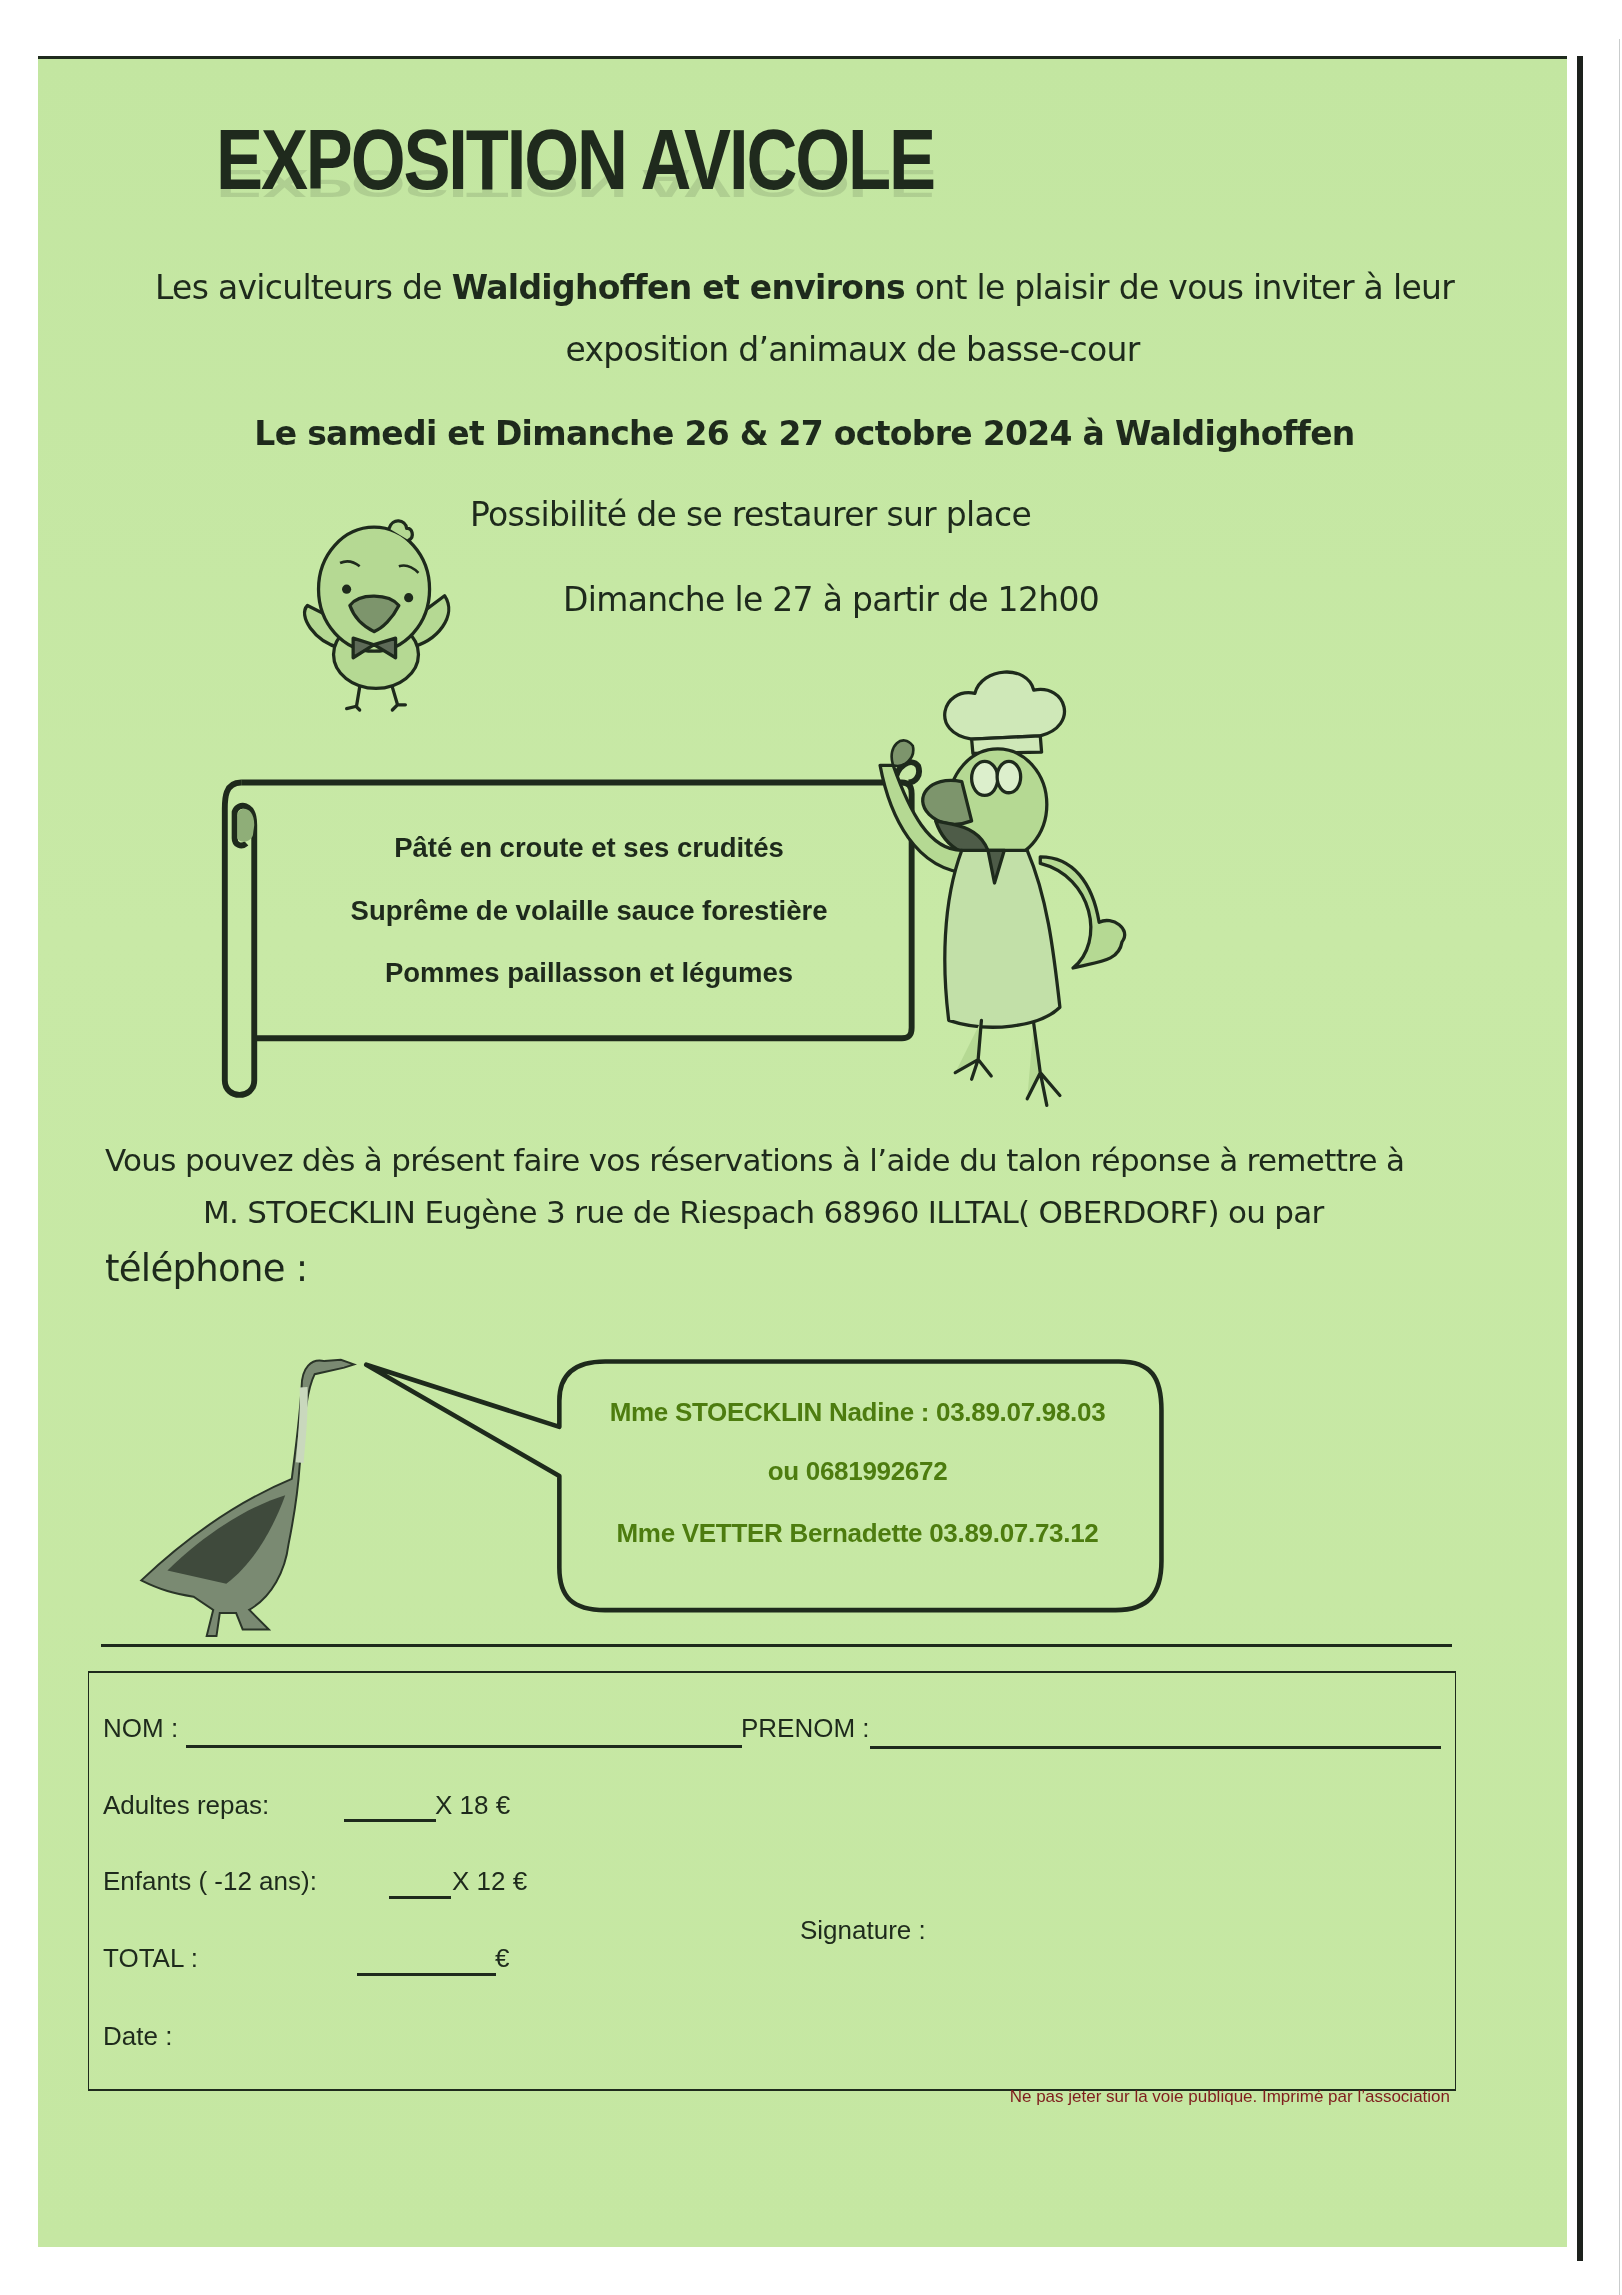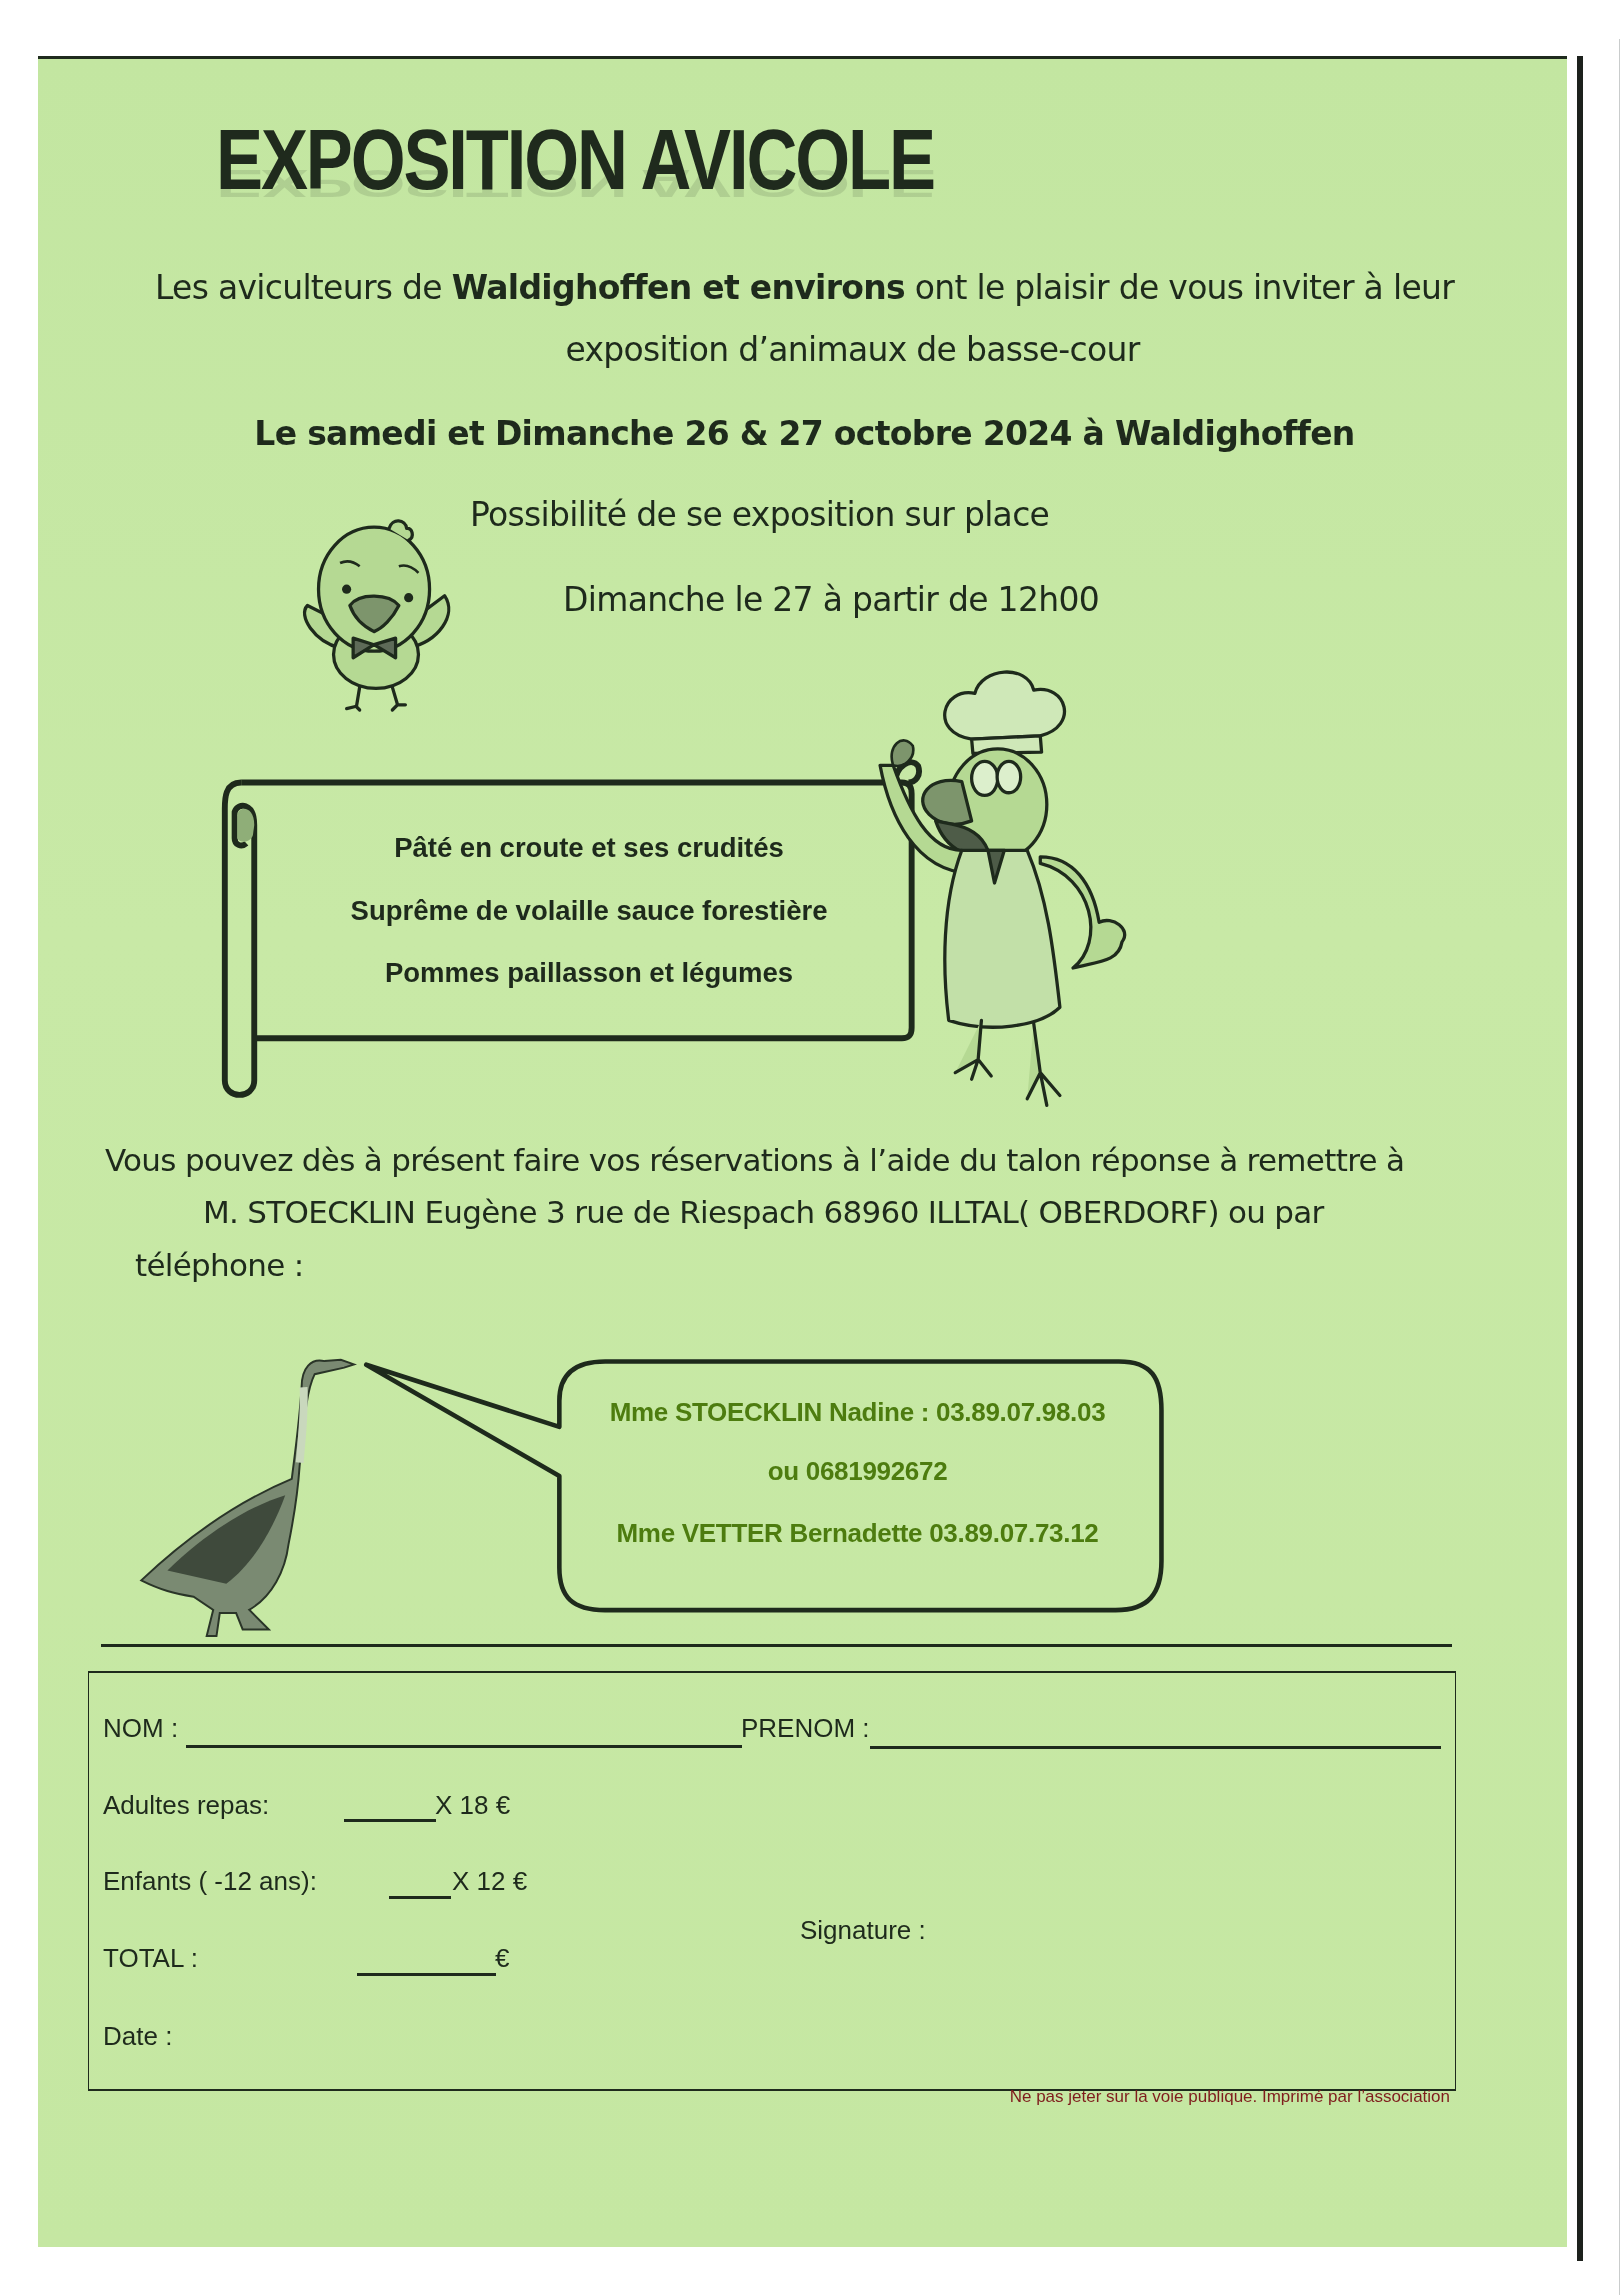--- a/index.html
+++ b/index.html
@@ -36,21 +36,21 @@
 <div class="abs title">EXPOSITION AVICOLE</div>
 <div class="abs title-reflect">EXPOSITION AVICOLE</div>
 
 <div class="abs comic center" style="left:39px; top:268px; width:1531px;">
   <span>Les aviculteurs de </span><b>Waldighoffen et environs</b><span> ont le plaisir de vous inviter à leur</span>
 </div>
 <div class="abs comic center" style="left:39px; top:330px; width:1531px;padding-left:48px;">exposition d’animaux de basse-cour</div>
 
 <div class="abs comic center" style="left:39px; top:414px; width:1531px; font-weight:bold;">Le samedi et Dimanche 26 &amp; 27 octobre 2024 à Waldighoffen</div>
 
-<div class="abs comic" style="left:470px; top:495px;">Possibilité de se exposition sur place</div>
+<div class="abs comic" style="left:470px; top:495px;">Possibilité de se restaurer sur place</div>
 <div class="abs comic" style="left:563px; top:580px;">Dimanche le 27 à partir de 12h00</div>
 
 <svg style="left:294px; top:501px;" width="164" height="209" viewBox="0 0 250 320">
   <g fill="#b5d993" stroke="#1e2a1c" stroke-width="5" stroke-linejoin="round" stroke-linecap="round">
     <path d="M20 160 C 5 175, 30 215, 70 225 L 80 190 Z"></path>
     <path d="M230 145 C 250 175, 220 215, 175 225 L 170 190 Z"></path>
     <ellipse cx="125" cy="235" rx="65" ry="52"></ellipse>
     <ellipse cx="122" cy="135" rx="85" ry="95"></ellipse>
     <path d="M145 42 C 150 25, 170 28, 172 42 C 180 40, 185 55, 175 60"></path>
     <path d="M85 160 C 100 140, 145 142, 160 160 C 150 180, 135 195, 122 200 C 108 193, 92 180, 85 160 Z" fill="#7d956c"></path>
@@ -98,21 +98,21 @@
     <path d="M320 320 C 400 340, 420 440, 370 480 C 410 470, 440 470, 445 440 C 460 420, 430 400, 410 410 C 400 350, 370 310, 320 310 Z"></path>
 
     <path d="M230 560 L 225 620 L 190 640 M 225 620 L 215 650 M 225 620 L 245 645"></path>
     <path d="M310 565 L 320 640 L 300 680 M 320 640 L 330 690 M 320 640 L 350 675"></path>
   </g>
   <path d="M95 170 C 85 140, 110 120, 125 140 C 130 160, 110 175, 95 170 Z" fill="#7d956c" stroke="#1e2a1c" stroke-width="4"></path>
 </svg>
 
 <div class="abs comic" style="left:105px; top:1142px; font-size:31px;">Vous pouvez dès à présent faire vos réservations à l’aide du talon réponse à remettre à</div>
 <div class="abs comic" style="left:203px; top:1194px; font-size:31px;">M. STOECKLIN Eugène 3 rue de Riespach  68960 ILLTAL( OBERDORF) ou par</div>
-<div class="abs comic" style="left:105px; top:1247px; font-size:31px;margin-left:30px;">téléphone :</div>
+<div class="abs comic" style="left:105px; top:1247px; font-size:37px;">téléphone :</div>
 
 <svg style="left:128px; top:1348px;" width="249" height="288" viewBox="0 0 380 440">
   <path d="M300 20 C 280 15, 265 30, 265 60 C 262 110, 255 160, 250 200 C 190 225, 110 270, 20 355 C 50 370, 70 375, 100 380 L 130 400 L 120 440 L 135 440 L 140 405 L 165 405 L 175 430 L 215 430 L 185 400 C 220 380, 240 340, 245 300 C 255 250, 260 210, 262 180 C 268 130, 270 70, 285 40 L 330 30 L 345 25 L 325 18 Z" fill="#7a8a72" stroke="#2a3528" stroke-width="3"></path>
   <path d="M60 340 C 120 280, 190 240, 240 225 C 220 280, 190 330, 150 360 Z" fill="#3f4a3c"></path>
   <path d="M268 60 C 270 100, 265 140, 262 175" stroke="#c9d8bd" stroke-width="12" fill="none"></path>
 </svg>
 
 <svg style="left:363px; top:1345px;" width="805" height="275" viewBox="0 0 1230 420">
   <path d="M300 85 C 300 40, 330 25, 370 25 L 1155 25 C 1205 25, 1220 50, 1220 100 L 1220 330 C 1220 380, 1200 405, 1150 405 L 370 405 C 320 405, 300 385, 300 340 L 300 200 L 5 30 L 300 125 Z" fill="none" stroke="#1e2a1c" stroke-width="7" stroke-linejoin="round"></path>
 </svg>

